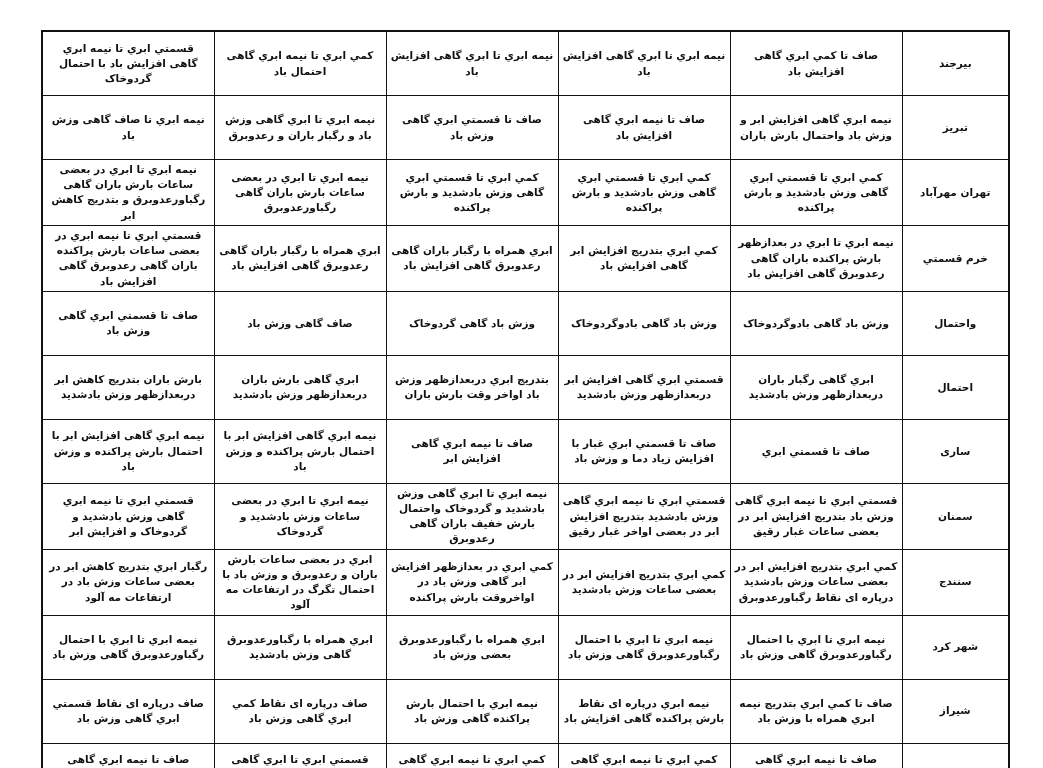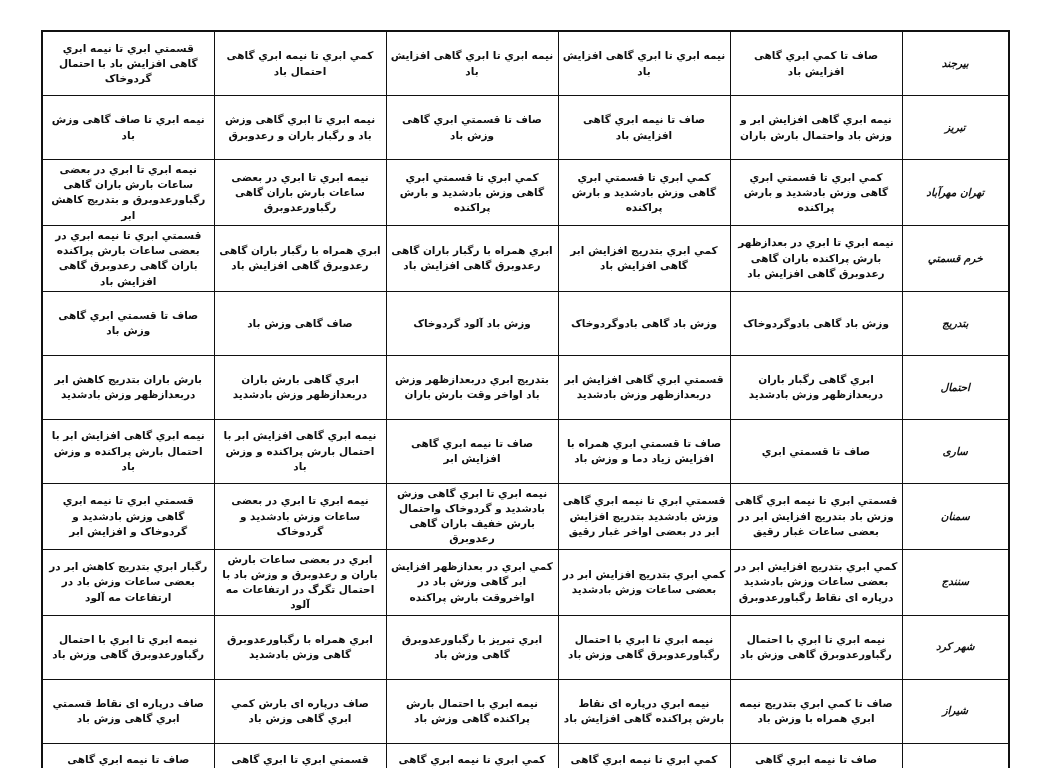--- a/index.html
+++ b/index.html
@@ -13,21 +13,21 @@
     border: 2px solid #111;
   }
   table.forecast td {
     border: 1.5px solid #111;
     text-align: center; vertical-align: middle;
     font-size: 10.5px; font-weight: bold; line-height: 1.45;
     padding: 2px 4px;
     height: 59px;
     overflow: hidden;
   }
-  td.city { font-size: 11px; font-style: italic; }
+  td.city { font-size: 11px; }
   col.c-city { width: 107px; }
   col.c-day { width: 172px; }
 </style>
 </head>
 <body>
 
 <table class="forecast">
   <colgroup>
     <col class="c-city">
       <col class="c-day">
@@ -63,39 +63,39 @@
     </tr>
     <tr>
       <td class="city">خرم قسمتي</td>
       <td>نيمه ابري تا ابري در بعدازظهر بارش پراکنده باران گاهی رعدوبرق گاهی افزايش باد</td>
       <td>كمي ابري بتدريج افزايش ابر گاهی افزايش باد</td>
       <td>ابري همراه با رگبار باران گاهی رعدوبرق گاهی افزايش باد</td>
       <td>ابري همراه با رگبار باران گاهی رعدوبرق گاهی افزايش باد</td>
       <td>قسمتي ابري تا نيمه ابري در بعضی ساعات بارش پراکنده باران گاهی رعدوبرق گاهی افزايش باد</td>
     </tr>
     <tr>
-      <td class="city">بتدريج</td>
+      <td class="city">واحتمال</td>
       <td>وزش باد گاهی بادوگردوخاک</td>
       <td>وزش باد گاهی بادوگردوخاک</td>
-      <td>وزش باد آلود گردوخاک</td>
+      <td>وزش باد گاهی گردوخاک</td>
       <td>صاف گاهی وزش باد</td>
       <td>صاف تا قسمتي ابري گاهی وزش باد</td>
     </tr>
     <tr>
       <td class="city">احتمال</td>
       <td>ابري گاهی رگبار باران دربعدازظهر وزش بادشدید</td>
       <td>قسمتي ابري گاهی افزايش ابر دربعدازظهر وزش بادشدید</td>
       <td>بتدريج ابري دربعدازظهر وزش باد اواخر وقت بارش باران</td>
       <td>ابري گاهی بارش باران دربعدازظهر وزش بادشدید</td>
       <td>بارش باران بتدريج کاهش ابر دربعدازظهر وزش بادشدید</td>
     </tr>
     <tr>
       <td class="city">ساری</td>
       <td>صاف تا قسمتي ابري</td>
-      <td>صاف تا قسمتي ابري همراه با افزايش زیاد دما و وزش باد</td>
+      <td>صاف تا قسمتي ابري غبار با افزايش زیاد دما و وزش باد</td>
       <td>صاف تا نيمه ابري گاهی افزايش ابر</td>
       <td>نيمه ابري گاهی افزايش ابر با احتمال بارش پراکنده و وزش باد</td>
       <td>نيمه ابري گاهی افزايش ابر با احتمال بارش پراکنده و وزش باد</td>
     </tr>
     <tr>
       <td class="city">سمنان</td>
       <td>قسمتي ابري تا نيمه ابري گاهی وزش باد بتدريج افزايش ابر در بعضی ساعات غبار رقيق</td>
       <td>قسمتي ابري تا نيمه ابري گاهی وزش بادشدید بتدريج افزايش ابر در بعضی اواخر غبار رقيق</td>
       <td>نيمه ابري تا ابري گاهی وزش بادشدید و گردوخاک واحتمال بارش خفيف باران گاهی رعدوبرق</td>
       <td>نيمه ابري تا ابري در بعضی ساعات وزش بادشدید و گردوخاک</td>
@@ -106,30 +106,30 @@
       <td>كمي ابري بتدريج افزايش ابر در بعضی ساعات وزش بادشدید درپاره ای نقاط رگباورعدوبرق</td>
       <td>كمي ابري بتدريج افزايش ابر در بعضی ساعات وزش بادشدید</td>
       <td>كمي ابري در بعدازظهر افزايش ابر گاهی وزش باد در اواخروقت بارش پراکنده</td>
       <td>ابري در بعضی ساعات بارش باران و رعدوبرق و وزش باد با احتمال تگرگ در ارتفاعات مه آلود</td>
       <td>رگبار ابري بتدريج کاهش ابر در بعضی ساعات وزش باد در ارتفاعات مه آلود</td>
     </tr>
     <tr>
       <td class="city">شهر کرد</td>
       <td>نيمه ابري تا ابري با احتمال رگباورعدوبرق گاهی وزش باد</td>
       <td>نيمه ابري تا ابري با احتمال رگباورعدوبرق گاهی وزش باد</td>
-      <td>ابري تبریز با رگباورعدوبرق گاهی وزش باد</td>
+      <td>ابري همراه با رگباورعدوبرق بعضی وزش باد</td>
       <td>ابري همراه با رگباورعدوبرق گاهی وزش بادشدید</td>
       <td>نيمه ابري تا ابري با احتمال رگباورعدوبرق گاهی وزش باد</td>
     </tr>
     <tr>
       <td class="city">شیراز</td>
       <td>صاف تا كمي ابري بتدريج نيمه ابري همراه با وزش باد</td>
       <td>نيمه ابري درپاره ای نقاط بارش پراکنده گاهی افزايش باد</td>
       <td>نيمه ابري با احتمال بارش پراکنده گاهی وزش باد</td>
-      <td>صاف درپاره ای بارش كمي ابري گاهی وزش باد</td>
+      <td>صاف درپاره ای نقاط كمي ابري گاهی وزش باد</td>
       <td>صاف درپاره ای نقاط قسمتي ابري گاهی وزش باد</td>
     </tr>
     <tr>
       <td class="city">رشت</td>
       <td>صاف تا نيمه ابري گاهی افزايش ابر و وزش باد و مه آلود</td>
       <td>كمي ابري تا نيمه ابري گاهی افزايش ابر و وزش باد و مه آلود و افزايش دما</td>
       <td>كمي ابري تا نيمه ابري گاهی افزايش ابر و وزش باد و مه آلود</td>
       <td>قسمتي ابري تا ابري گاهی رگباورعدوبرق و وزش باد و مه آلود و افزايش دما</td>
       <td>صاف تا نيمه ابري گاهی افزايش ابر و وزش باد و مه آلود</td>
     </tr>

